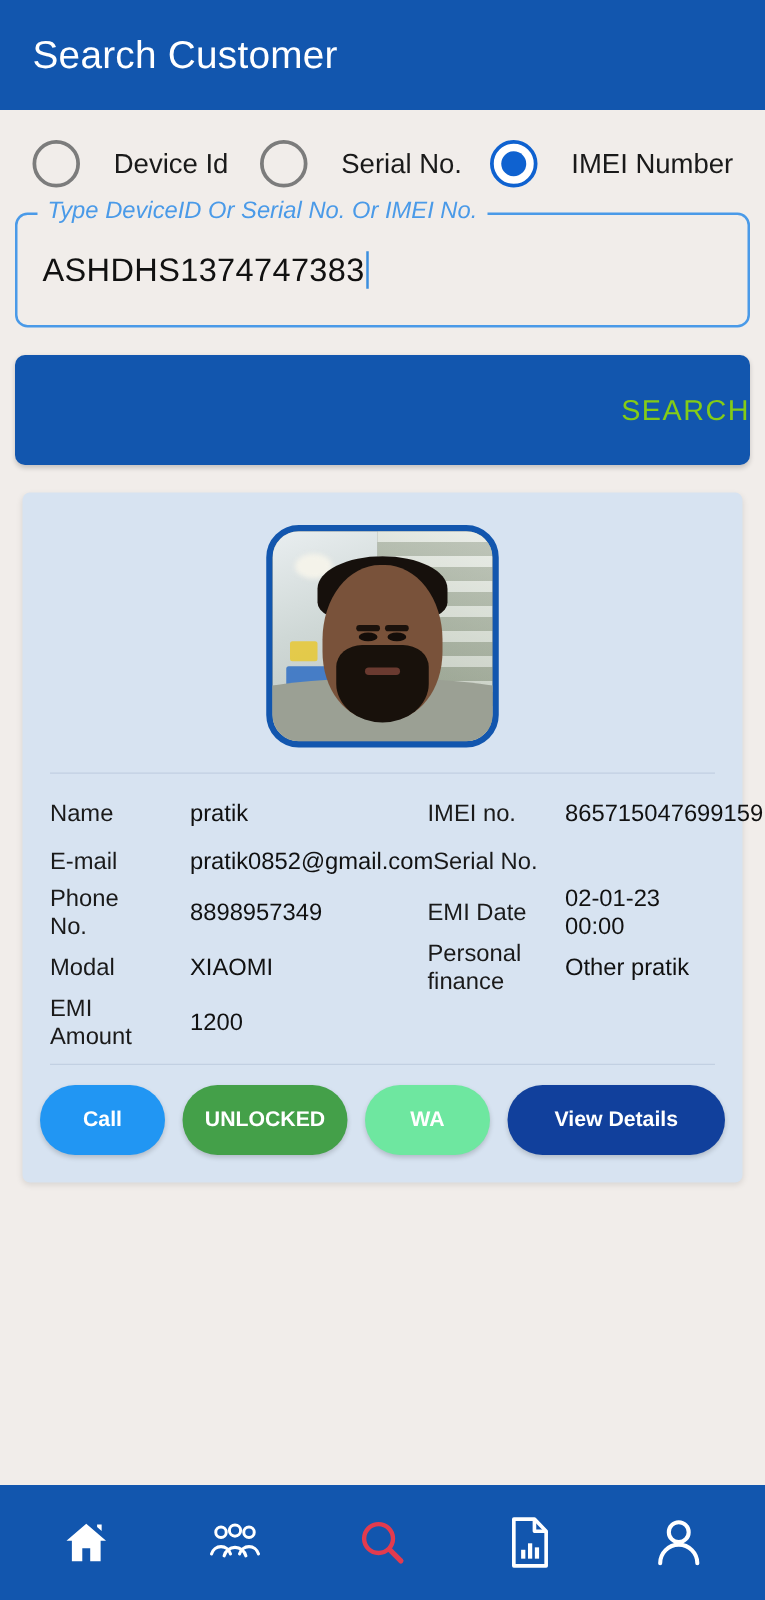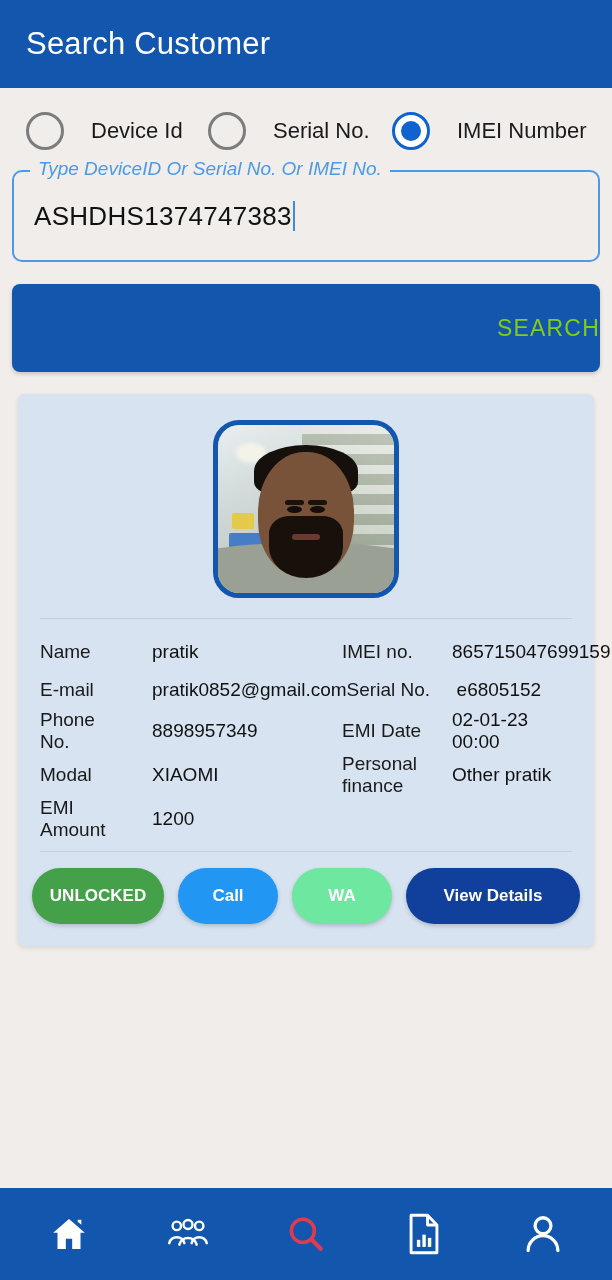--- a/index.html
+++ b/index.html
@@ -364,21 +364,20 @@
         <div class="cell-label c1">Name</div>
         <div class="cell-value c2">pratik</div>
         <div class="cell-label c3">IMEI no.</div>
         <div class="cell-value c4">865715047699159</div>
       </div>
 
       <div class="info-row">
         <div class="cell-label c1">E-mail</div>
         <div class="cell-value c2">pratik0852@gmail.com</div>
         <div class="cell-label c3">Serial No.</div>
-        <div class="cell-value c4">e6805152</div>
       </div>
 
       <div class="info-row">
         <div class="cell-label c1">Phone No.</div>
         <div class="cell-value c2">8898957349</div>
         <div class="cell-label c3">EMI Date</div>
         <div class="cell-value c4">02-01-23 00:00</div>
       </div>
 
       <div class="info-row">
@@ -393,25 +392,25 @@
         <div class="cell-value c2">1200</div>
         <div class="cell-label c3"></div>
         <div class="cell-value c4"></div>
       </div>
 
     </div>
 
     <div class="divider"></div>
 
     <div class="actions">
+      <div class="pill call">
+        <span>Call</span>
+      </div>
       <div class="pill unlocked">
         <span>UNLOCKED</span>
-      </div>
-      <div class="pill call">
-        <span>Call</span>
       </div>
       <div class="pill wa">
         <span>WA</span>
       </div>
       <div class="pill details">
         <span>View Details</span>
       </div>
     </div>
 
   </div>

